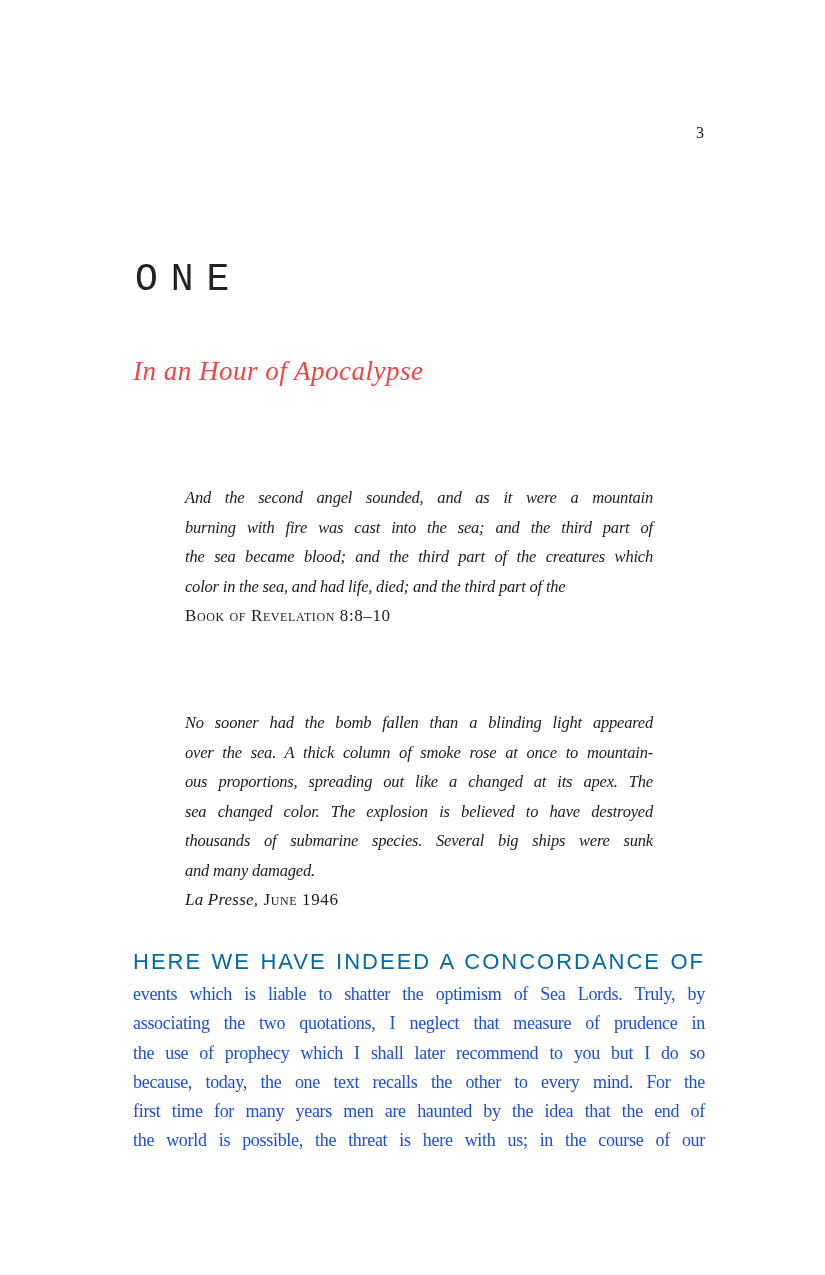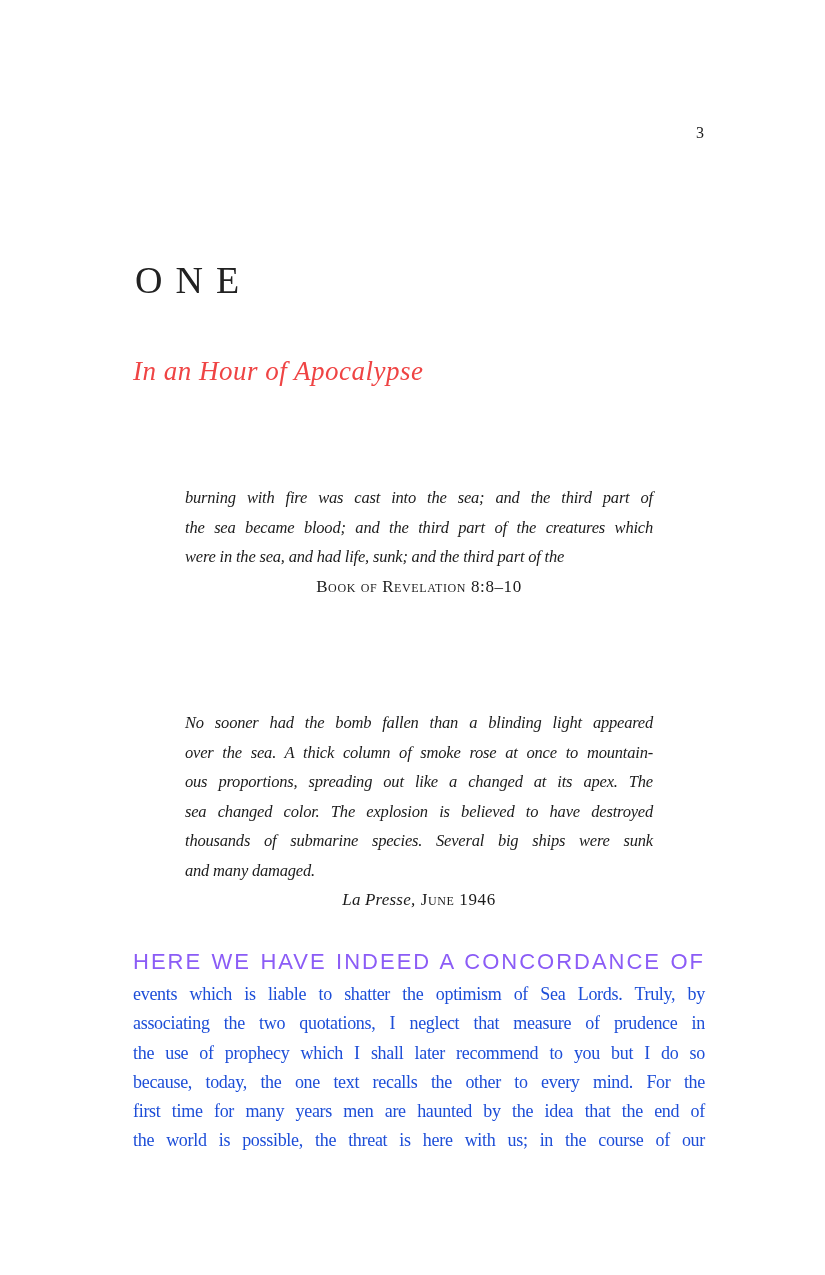--- a/index.html
+++ b/index.html
@@ -20,21 +20,21 @@
     position: absolute;
     top: 124px;
     right: 121px;
     font-size: 16px;
     font-family: "Liberation Serif", serif;
   }
   .chapter-label {
     position: absolute;
     left: 135px;
     top: 258px;
-    font-family: Liberation Serif, serif;
+    font-family: Liberation Mono, monospace;
     font-weight: 300;
     font-size: 38px;
     letter-spacing: 13px;
     color: #222222;
   }
   .chapter-title {
     position: absolute;
     left: 133px;
     top: 356px;
     font-family: "Liberation Serif", serif;
@@ -56,21 +56,21 @@
   .epigraph-1 { top: 483px; }
   .epigraph-2 { top: 708px; }
   .jlines .line {
     text-align: justify;
     text-align-last: justify;
   }
   .jlines.soft-last .line:last-child {
     text-align-last: left;
   }
   .epigraph-attribution {
-    text-align: center;
+    text-align: left;
     font-style: normal;
     line-height: 29.5px;
     font-size: 17px;
     letter-spacing: 0.2px;
   }
   .attr-italic {
     font-style: italic;
   }
   .attr-italic:not(:empty) {
     margin-right: 0.32em;
@@ -82,21 +82,21 @@
   .body-lead-in {
     position: absolute;
     left: 133px;
     top: 948px;
     width: 572px;
     font-family: "Liberation Sans", sans-serif;
     font-weight: 300;
     font-size: 22px;
     line-height: 28px;
     letter-spacing: 2px;
-    color: #8b5cf6;
+    color: #0369a1;
     text-align: justify;
     text-align-last: justify;
     white-space: normal;
   }
   .body-text {
     position: absolute;
     left: 133px;
     top: 980px;
     width: 572px;
     font-family: "Liberation Serif", serif;
@@ -112,23 +112,24 @@
 <div class="page">
 
   <div class="page-number">3</div>
 
   <div class="chapter-label">ONE</div>
 
   <div class="chapter-title">In an Hour of Apocalypse</div>
 
   <div class="epigraph epigraph-1">
     <div class="jlines soft-last">
+        <div class="line">And the second angel sounded, and as it were a mountain</div>
         <div class="line">burning with fire was cast into the sea; and the third part of</div>
         <div class="line">the sea became blood; and the third part of the creatures which</div>
-        <div class="line">were in the sea, and had life, sunk; and the third part of the</div>
+        <div class="line">color in the sea, and had life, died; and the third part of the</div>
       </div>
     <div class="epigraph-attribution">
       <span class="attr-italic"></span><span class="attr-smallcaps">Book of Revelation 8:8–10</span>
     </div>
   </div>
 
   <div class="epigraph epigraph-2">
     <div class="jlines soft-last">
         <div class="line">No sooner had the bomb fallen than a blinding light appeared</div>
         <div class="line">over the sea. A thick column of smoke rose at once to mountain-</div>

